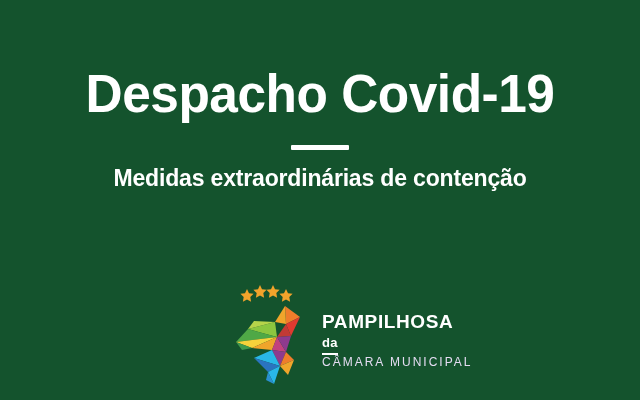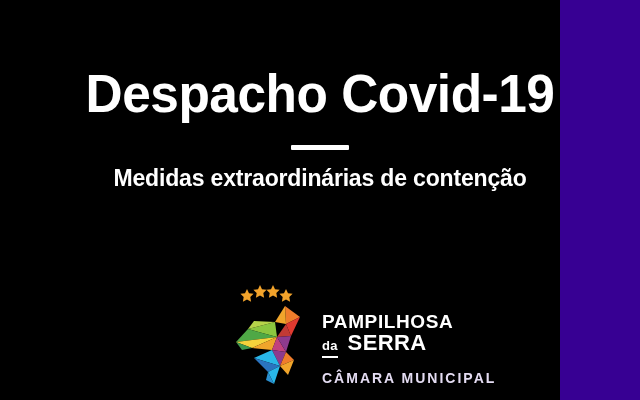--- a/index.html
+++ b/index.html
@@ -8,23 +8,23 @@
   }
   body {
     width: 640px;
     height: 400px;
     overflow: hidden;
     background: #370093;
     font-family: "Liberation Sans", sans-serif;
   }
   .slide {
     position: relative;
-    width: 560px;
+    width: 640px;
     height: 400px;
-    background: #000000;
+    background: #14532d;
     box-sizing: border-box;
   }
 
   
   .title {
     position: absolute;
     top: 66px;
     left: 0;
     width: 640px;
     text-align: center;
@@ -113,25 +113,25 @@
     margin-right: 10px;
   }
   .wm-serra {
     color: #ffffff;
     font-family: "Liberation Sans Narrow", "Liberation Sans", sans-serif;
     font-size: 22px;
     font-weight: bold;
     letter-spacing: 0.4px;
   }
   .wm-line3 {
-    margin-top: 12px;
+    margin-top: 0;
     color: #e4dcf2;
     font-family: "Liberation Sans Narrow", "Liberation Sans", sans-serif;
-    font-size: 14px;
-    font-weight: bold;
+    font-size: 12px;
+    font-weight: normal;
     letter-spacing: 2.0px;
     white-space: nowrap;
   }
 </style>
 </head>
 <body>
 
 <div class="slide">
 
   <div class="title">Despacho Covid-19</div>
@@ -177,19 +177,18 @@
           <polygon points="40,92 52,86 46,104" fill="#29b7e8"></polygon>
           <polygon points="40,92 46,104 38,100" fill="#2a8fd0"></polygon>
         </g>
       </svg>
     </div>
 
     <div class="logo-text">
       <div class="wm-line1">PAMPILHOSA</div>
       <div class="wm-line2">
         <span class="wm-da">da</span>
-        <span class="wm-serra">SERRA</span>
       </div>
       <div class="wm-line3">CÂMARA MUNICIPAL</div>
     </div>
 
   </div>
 </div>
 
 </body></html>

